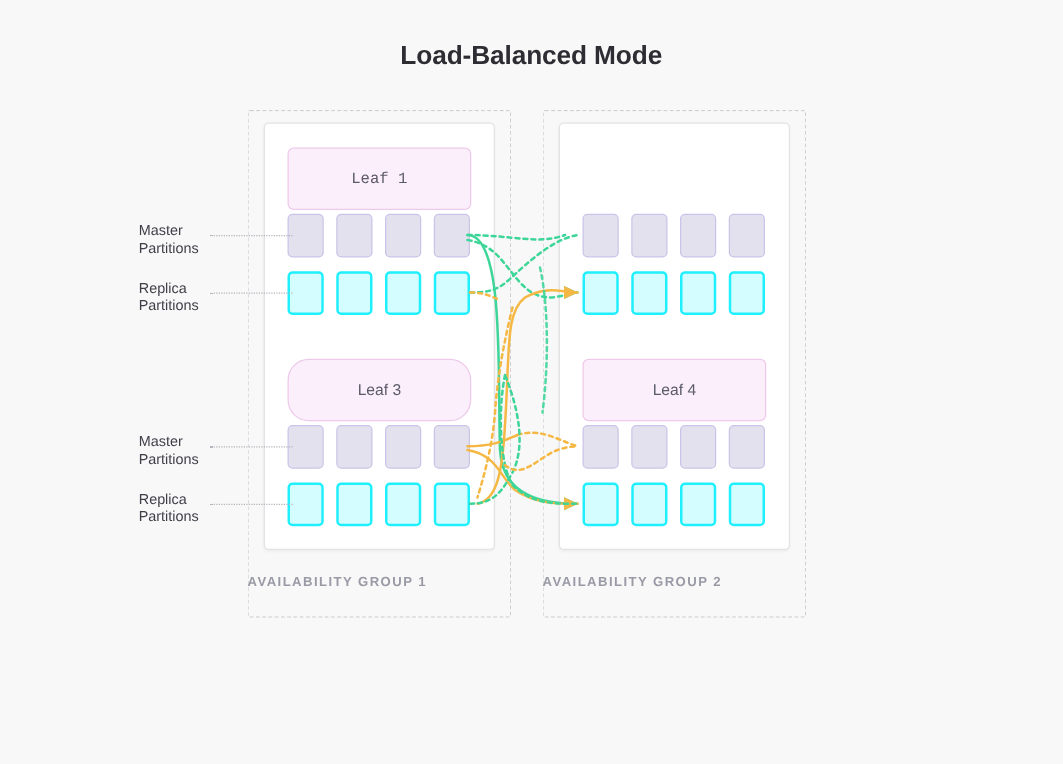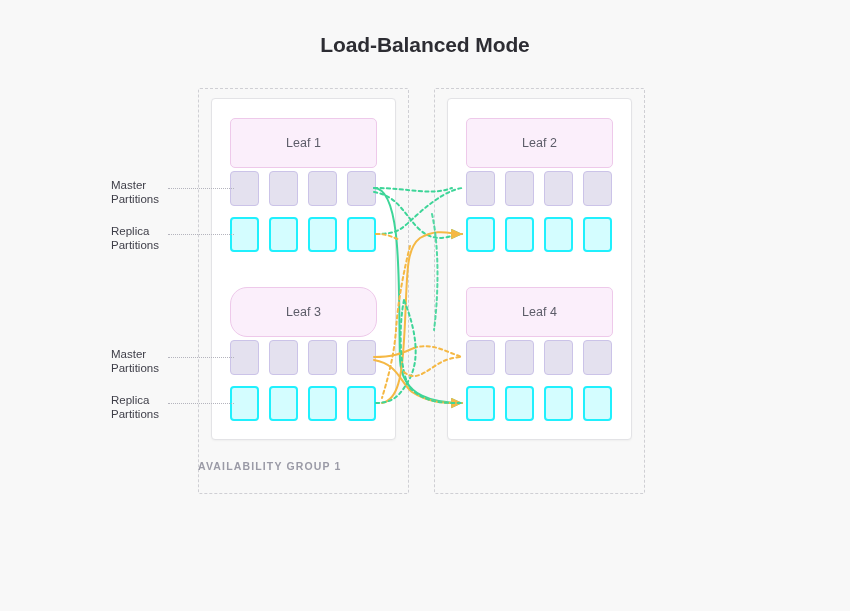--- a/index.html
+++ b/index.html
@@ -75,21 +75,21 @@
     background: #fbeffb;
     border: 1px solid #eec9ea;
     border-radius: 5px;
     width: 145px;
     height: 48px;
     line-height: 48px;
     text-align: center;
     font-size: 12.5px;
     color: #5c5c68;
   }
-  #leaf-1 { left: 230px; top: 118px; }
+  #leaf-1 { left: 230px; top: 118px; font-family: Liberation Mono, monospace; }
   #leaf-2 { left: 466px; top: 118px; }
   #leaf-3 { left: 230px; top: 287px; border-radius: 17px; }
   #leaf-4 { left: 466px; top: 287px; }
 
   
   .part {
     position: absolute;
     width: 29px;
     height: 35px;
     border-radius: 4px;
@@ -142,21 +142,20 @@
   <div id="page-title">Load-Balanced Mode</div>
 
   <div id="ag-wrap-1" class="ag-wrap"></div>
   <div id="ag-wrap-2" class="ag-wrap"></div>
 
   <div id="card-1" class="card"></div>
   <div id="card-2" class="card"></div>
 
   <div id="leaf-1" class="leaf-box">Leaf 1</div>
   <div id="leaf-3" class="leaf-box">Leaf 3</div>
-  <div id="leaf-2" class="leaf-box">Leaf 2</div>
   <div id="leaf-4" class="leaf-box">Leaf 4</div>
 
   <div id="partitions">
       <div class="part master" style="left: 230px; top: 171px;"></div>
       <div class="part master" style="left: 269px; top: 171px;"></div>
       <div class="part master" style="left: 308px; top: 171px;"></div>
       <div class="part master" style="left: 347px; top: 171px;"></div>
       <div class="part replica" style="left: 230px; top: 217px;"></div>
       <div class="part replica" style="left: 269px; top: 217px;"></div>
       <div class="part replica" style="left: 308px; top: 217px;"></div>
@@ -241,14 +240,15 @@
     <span>Replica</span><br>
     <span>Partitions</span>
   </div>
 
   <div id="leader-master-1" class="leader"></div>
   <div id="leader-replica-1" class="leader"></div>
   <div id="leader-master-2" class="leader"></div>
   <div id="leader-replica-2" class="leader"></div>
 
   <div id="ag-label-1" class="ag-label">AVAILABILITY GROUP 1</div>
+  <div id="ag-label-2" class="ag-label">AVAILABILITY GROUP 2</div>
 
 </div>
 
 </body></html>

